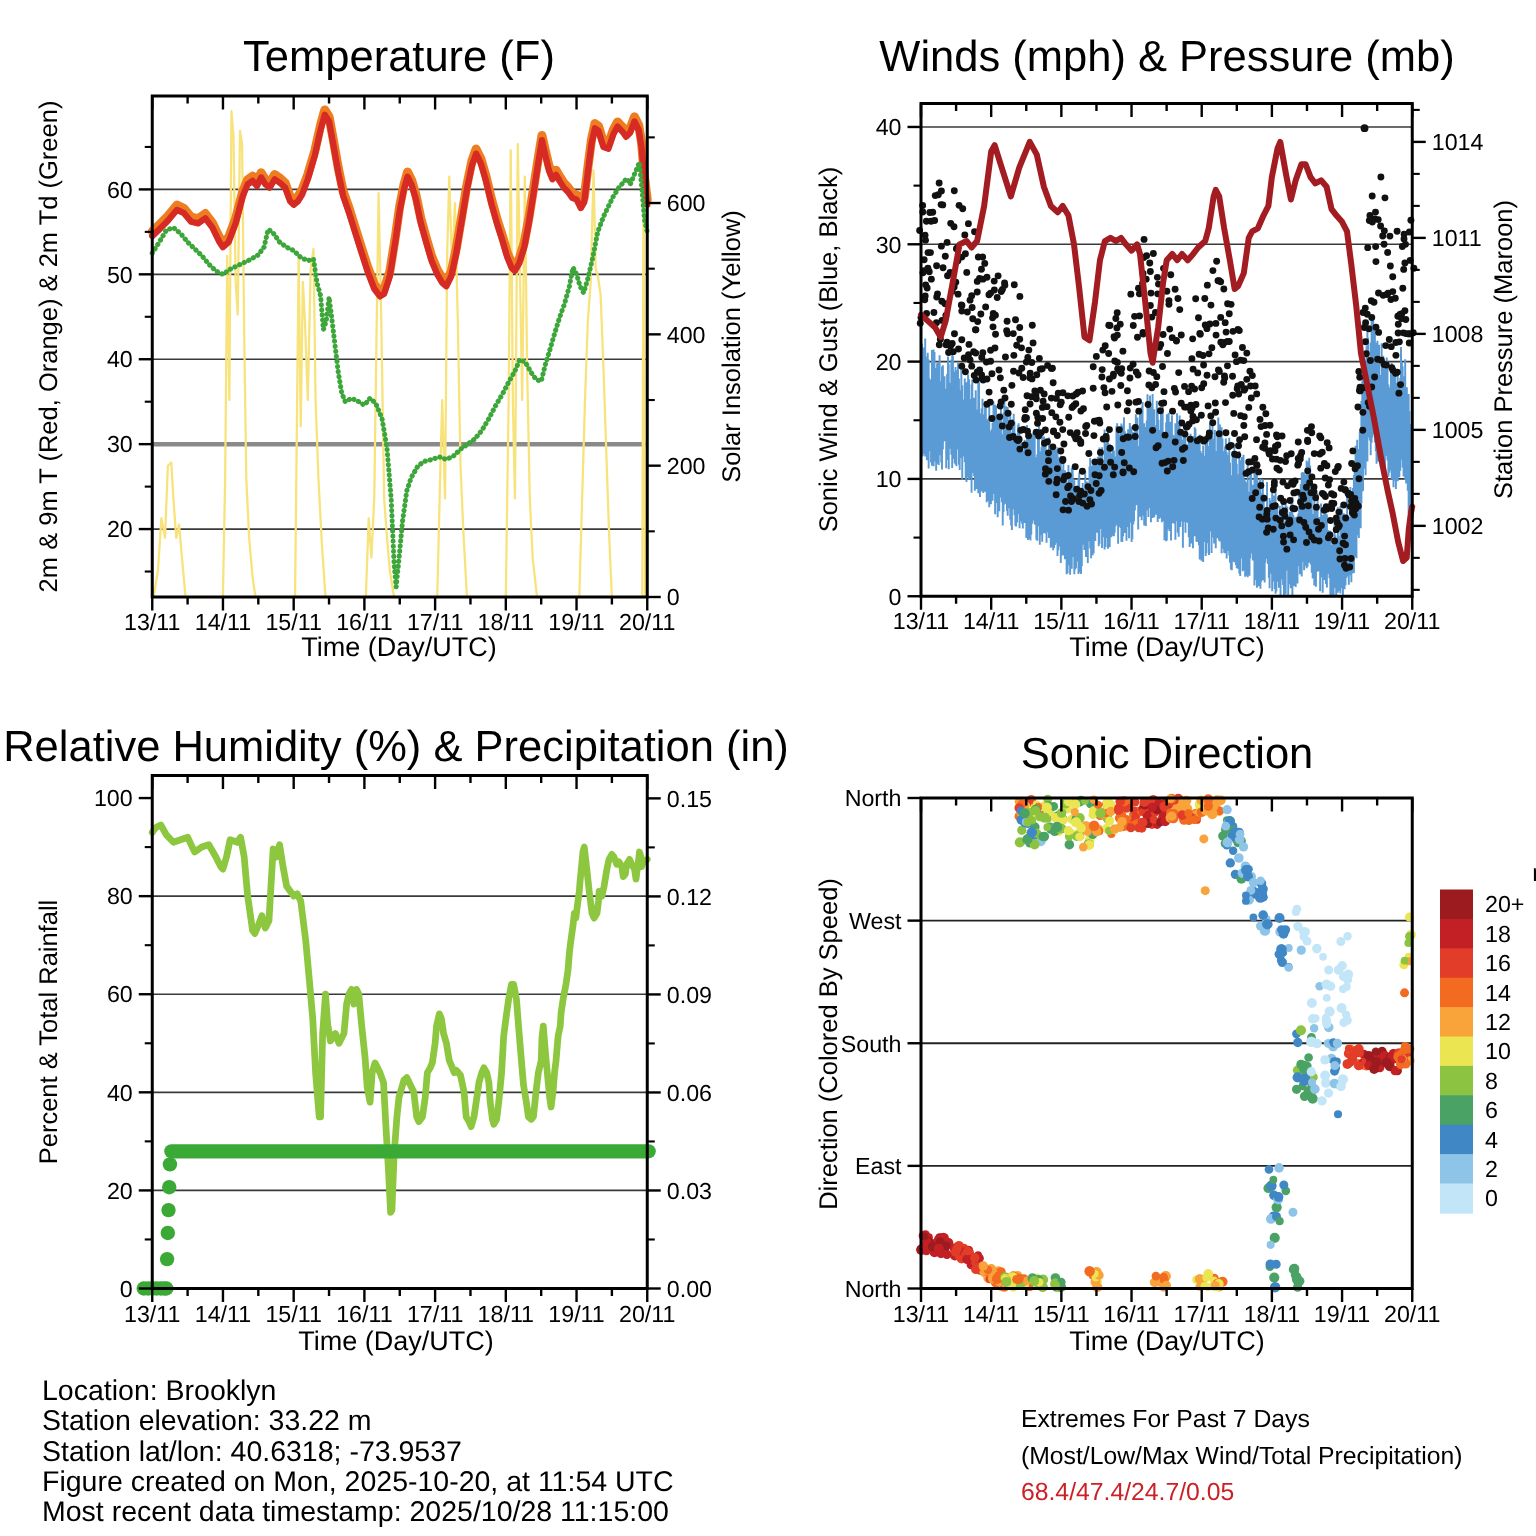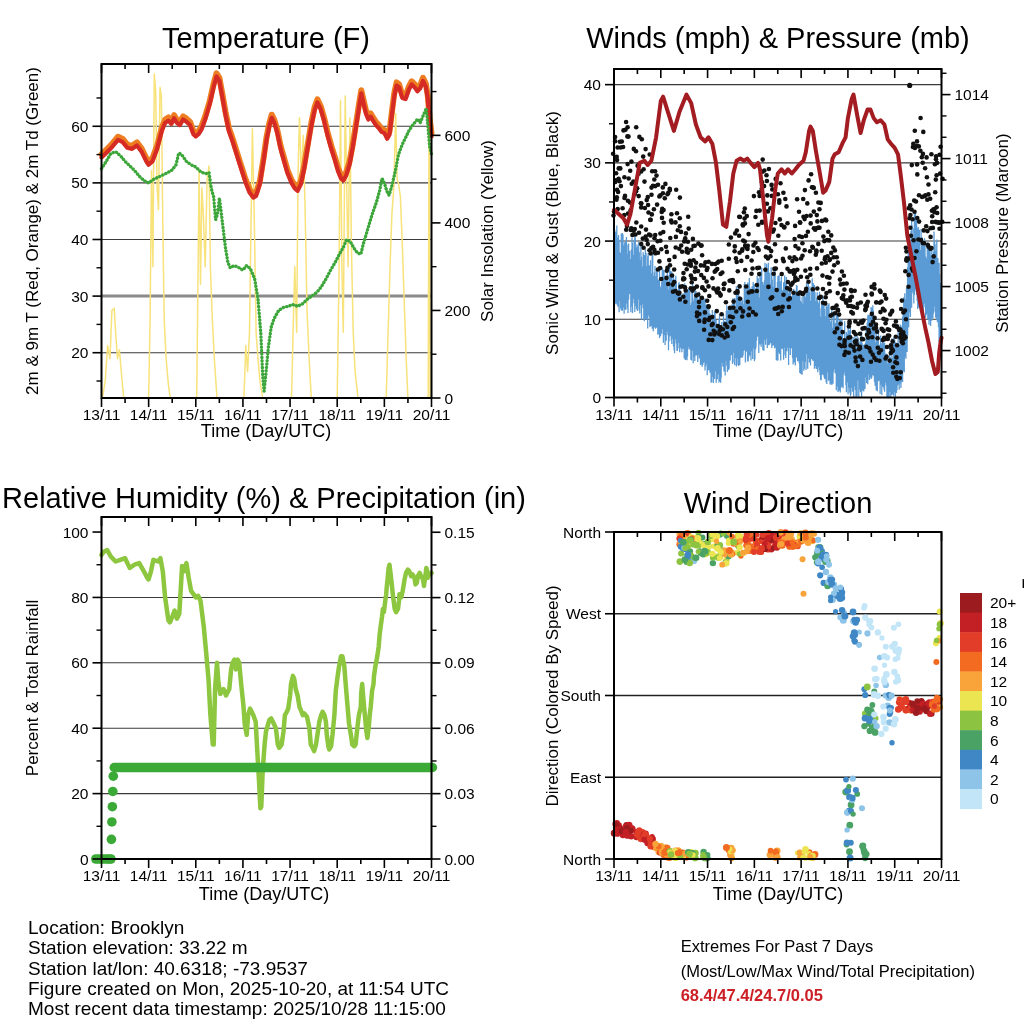--- a/index.html
+++ b/index.html
@@ -5,21 +5,21 @@
   html,body{margin:0;padding:0;background:#fff;}
   .page{position:relative;width:1024px;height:1024px;background:#ffffff;overflow:hidden;
         font-family:"Liberation Sans","DejaVu Sans",sans-serif;color:#000;}
   svg{position:absolute;left:0;top:0;}
   .chart-title{position:absolute;transform:translateX(-50%);font-size:29px;white-space:nowrap;}
   .xlabel{position:absolute;transform:translateX(-50%);font-size:18px;white-space:nowrap;}
   .ylabel{position:absolute;transform:translate(-50%,-50%) rotate(-90deg);font-size:17px;white-space:nowrap;}
   .footer-left{position:absolute;left:28px;top:918px;font-size:19px;line-height:20.3px;}
   .footer-left div{white-space:nowrap;}
   .extremes{position:absolute;right:49px;top:934px;font-size:16.5px;line-height:24.5px;}
-  .extremes .vals{font-weight:bold;margin-right:28px;}
+  .extremes .vals{font-weight:normal;margin-right:28px;}
   .cb-title{position:absolute;transform:translateX(-50%);font-size:16px;margin-left:36px;}
 </style>
 </head>
 <body>
 
 <div class="page">
   <svg id="plots" width="1024" height="1024" viewBox="0 0 1024 1024">
       <g>
         <line x1="101.5" x2="431.5" y1="352.7118644067797" y2="352.7118644067797" stroke="#3a3a3a" stroke-width="1.1"></line>
         <line x1="101.5" x2="431.5" y1="296.10169491525426" y2="296.10169491525426" stroke="#8a8a8a" stroke-width="3"></line>
@@ -1941,21 +1941,21 @@
         <rect x="960" y="769.4" width="22" height="20.1" fill="#8ec4e8"></rect>
         <text x="990" y="784.6999999999999" text-anchor="start" font-size="15.5" fill="#000">2</text>
         <rect x="960" y="789" width="22" height="20.1" fill="#c3e5f8"></rect>
         <text x="990" y="804.3" text-anchor="start" font-size="15.5" fill="#000">0</text>
       </g>
     </svg>
 
   <div class="chart-title" style="left:266px;top:22px;">Temperature (F)</div>
   <div class="chart-title" style="left:778px;top:22px;">Winds (mph) &amp; Pressure (mb)</div>
   <div class="chart-title" style="left:264px;top:482px;">Relative Humidity (%) &amp; Precipitation (in)</div>
-  <div class="chart-title" style="left:778px;top:487px;">Wind Direction</div>
+  <div class="chart-title" style="left:778px;top:487px;">Sonic Direction</div>
 
   <div class="ylabel" style="left:33px;top:231px;">2m &amp; 9m T (Red, Orange) &amp; 2m Td (Green)</div>
   <div class="ylabel" style="left:488px;top:231px;">Solar Insolation (Yellow)</div>
   <div class="ylabel" style="left:553px;top:233px;">Sonic Wind &amp; Gust (Blue, Black)</div>
   <div class="ylabel" style="left:1003px;top:233px;">Station Pressure (Maroon)</div>
   <div class="ylabel" style="left:33px;top:688px;">Percent &amp; Total Rainfall</div>
   <div class="ylabel" style="left:553px;top:696px;">Direction (Colored By Speed)</div>
 
   <div class="xlabel" style="left:266px;top:421px;">Time (Day/UTC)</div>
   <div class="xlabel" style="left:778px;top:421px;">Time (Day/UTC)</div>

